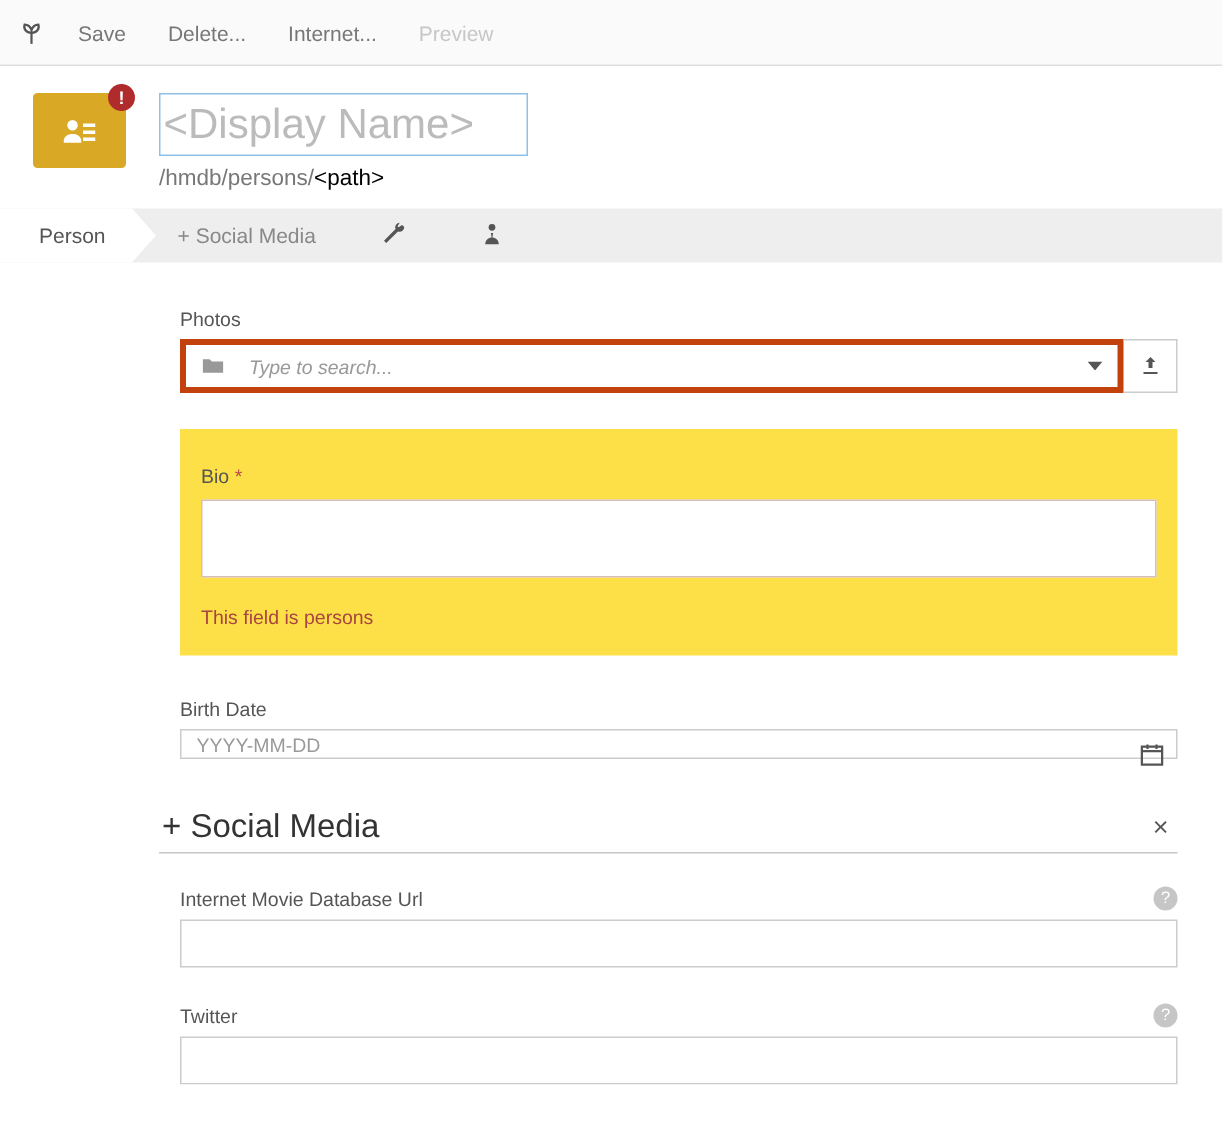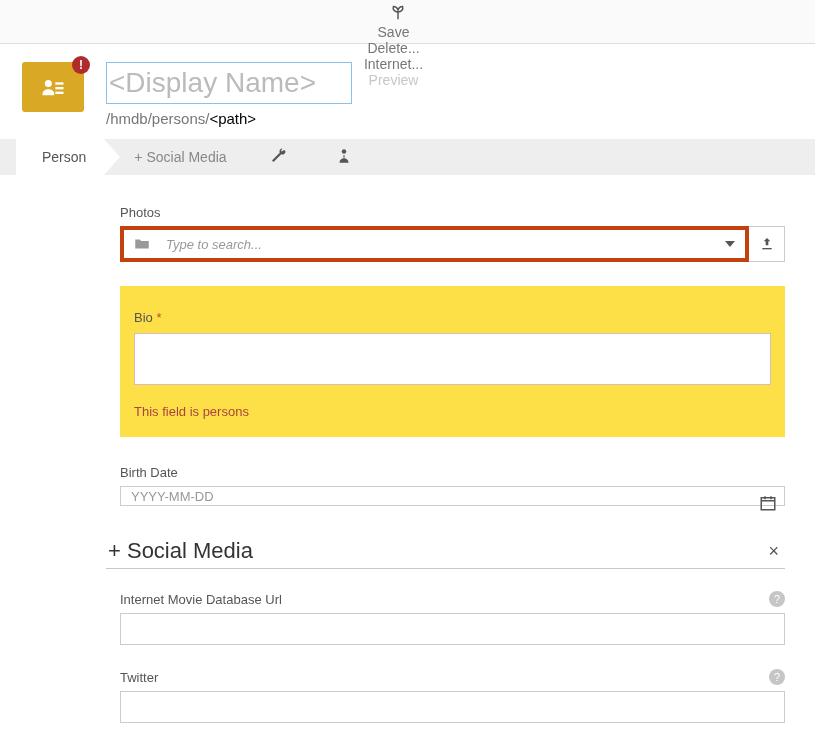--- a/index.html
+++ b/index.html
@@ -1,36 +1,36 @@
 <!DOCTYPE html>
 <html><head>
 <meta charset="utf-8">
 <style>
 * { box-sizing: border-box; margin: 0; padding: 0; }
 body { font-family: "Segoe UI", Arial, sans-serif; font-size: 14px; color: #333; background: #fff; width: 815px; }
 
 
-.topbar { height: 44px; border-bottom: 1px solid #ddd; display: flex; align-items: center; padding: 0 10px; background: #fafafa; flex-direction: column; }
+.topbar { height: 44px; border-bottom: 1px solid #ddd; display: flex; align-items: center; padding: 0 10px; background: #fafafa; }
 .logo { width: 24px; height: 24px; margin-right: 18px; color: #555; }
 .topbtn { color: #777; margin-right: 28px; font-size: 14px; cursor: pointer; }
 .topbtn.disabled { color: #c7c7c7; cursor: default; }
 
 
 .header { padding: 18px 22px 12px 22px; display: flex; align-items: flex-start; }
 .avatar-wrap { position: relative; margin-right: 22px; }
 .avatar { width: 62px; height: 50px; background: #d9a825; border-radius: 3px; display: flex; align-items: center; justify-content: center; }
 .badge { position: absolute; top: -6px; right: -6px; width: 18px; height: 18px; background: #b02b2b; border-radius: 50%; color: #fff; font-size: 12px; font-weight: bold; display: flex; align-items: center; justify-content: center; }
 .title-area { flex: 1; }
 .title-input { border: 1px solid #8fc0e8; padding: 0 2px; font-size: 28px; color: #aaa; width: 246px; height: 42px; font-family: inherit; }
 .title-input::placeholder { color: #bbb; }
 .pathline { margin-top: 6px; font-size: 15px; color: #777; }
 .pathline .pathph { color: #000000; }
 
 
-.tabbar { background: #eee; height: 36px; display: flex; align-items: center; padding-left: 16px; }
+.tabbar { background: #eee; height: 36px; display: flex; align-items: center; }
 .tab { height: 36px; display: flex; align-items: center; padding: 0 18px; position: relative; color: #888; font-size: 14px; cursor: pointer; }
 .tab.active { background: #fff; color: #555; }
 .tab.active::after { content: ''; position: absolute; right: -16px; top: 0; border-top: 18px solid transparent; border-bottom: 18px solid transparent; border-left: 16px solid #fff; }
 .tabicon { width: 18px; height: 18px; color: #555; }
 .tabiconwrap { padding: 0 24px; cursor: pointer; }
 
 
 .form { padding: 30px 30px 0 120px; }
 .field { margin-bottom: 24px; }
 .label { font-size: 13px; color: #555; margin-bottom: 6px; display: flex; align-items: center; justify-content: space-between; }

